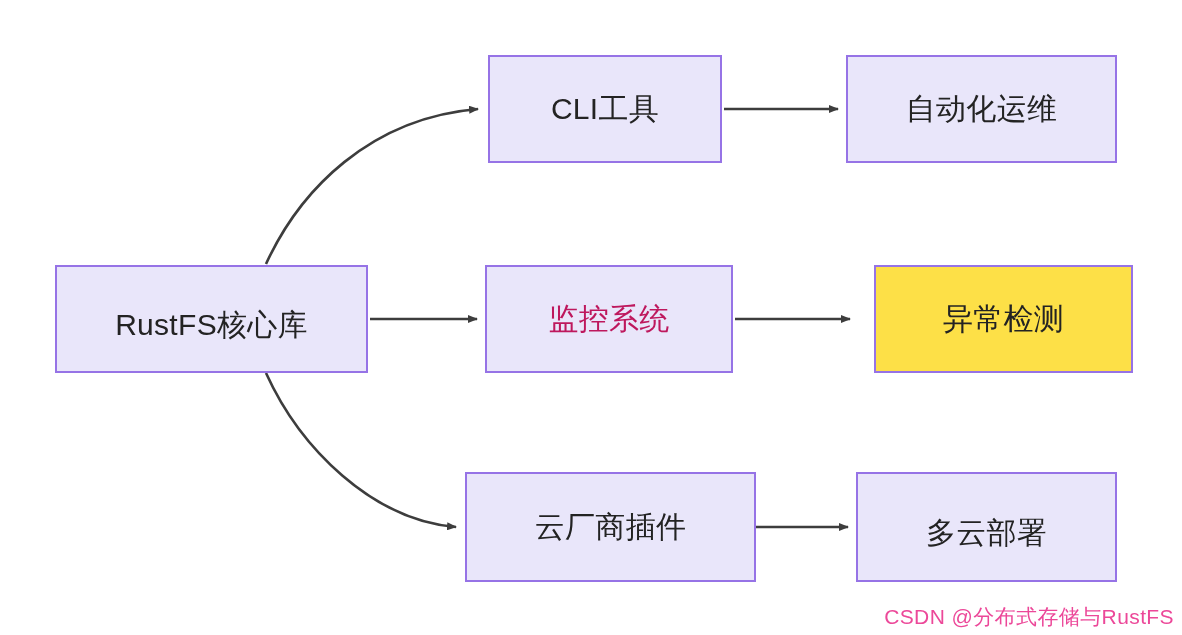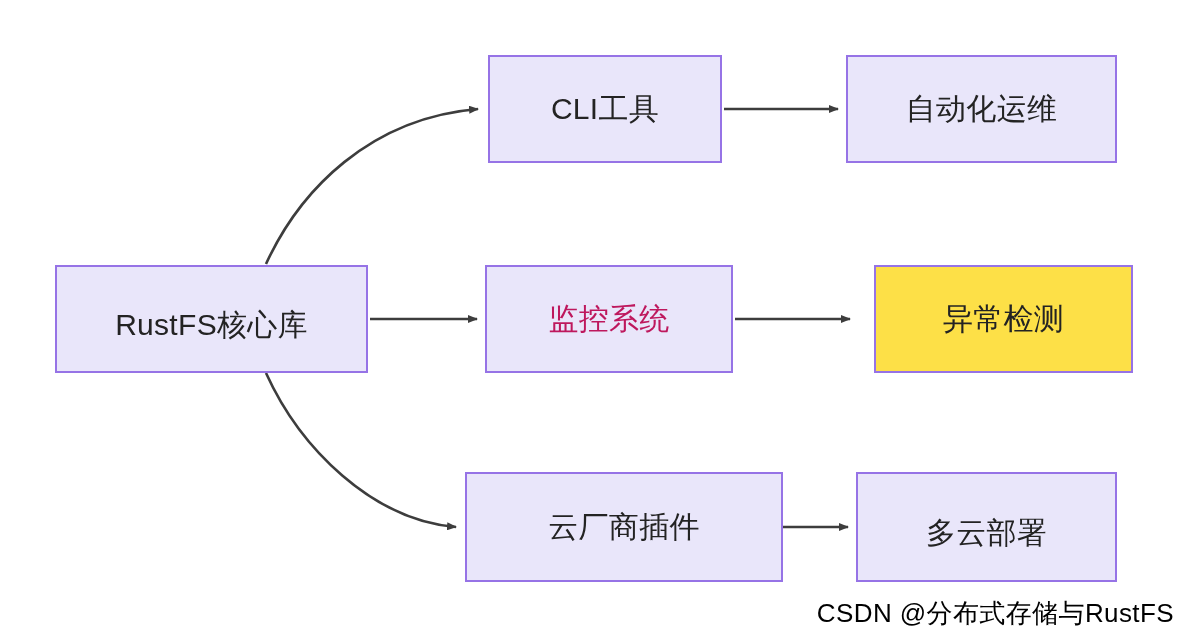--- a/index.html
+++ b/index.html
@@ -40,22 +40,22 @@
     font-size: 30px;
     line-height: 1.15;
     letter-spacing: 0.3px;
     white-space: nowrap;
     text-align: center;
   }
   .watermark {
     position: absolute;
     right: 8px;
     bottom: 4px;
-    color: #000000;
-    font-size: 26px;
+    color: #ec4899;
+    font-size: 21px;
     white-space: nowrap;
     letter-spacing: 0.4px;
     user-select: none;
   }
 </style>
 </head>
 <body>
 
 <div id="canvas" style="background: rgb(255, 255, 255);">
 
@@ -92,21 +92,21 @@
   </div>
 
   <div class="node" style="left: 485px; top: 265px; width: 248px; height: 108px; background: rgb(233, 230, 250); border-color: rgb(150, 115, 230);">
     <span class="node-label" style="color: #be185d;">监控系统</span>
   </div>
 
   <div class="node" style="left: 858px; top: 265px; width: 259px; height: 108px; background: #fde047; border-color: rgb(150, 115, 230); margin-left: 16px;">
     <span class="node-label" style="color: rgb(35, 35, 35);">异常检测</span>
   </div>
 
-  <div class="node" style="left: 465px; top: 472px; width: 318px; height: 110px; background: rgb(233, 230, 250); border-color: rgb(150, 115, 230);">
+  <div class="node" style="left: 465px; top: 472px; width: 291px; height: 110px; background: rgb(233, 230, 250); border-color: rgb(150, 115, 230);">
     <span class="node-label" style="color: rgb(35, 35, 35);">云厂商插件</span>
   </div>
 
   <div class="node" style="left: 856px; top: 472px; width: 261px; height: 110px; background: rgb(233, 230, 250); border-color: rgb(150, 115, 230);">
     <span class="node-label" style="color: rgb(35, 35, 35); margin-top: 12px;">多云部署</span>
   </div>
 
   <div class="watermark">CSDN @分布式存储与RustFS</div>
 
 </div>

